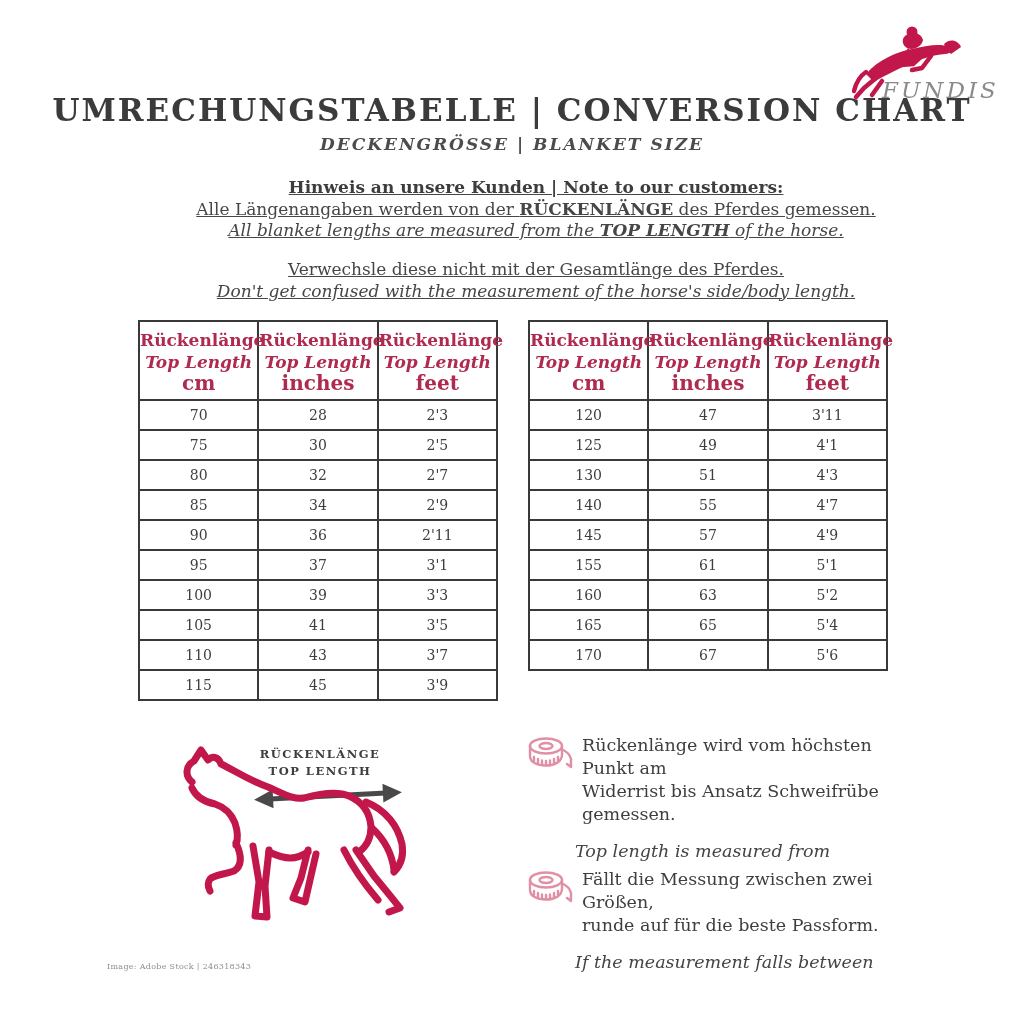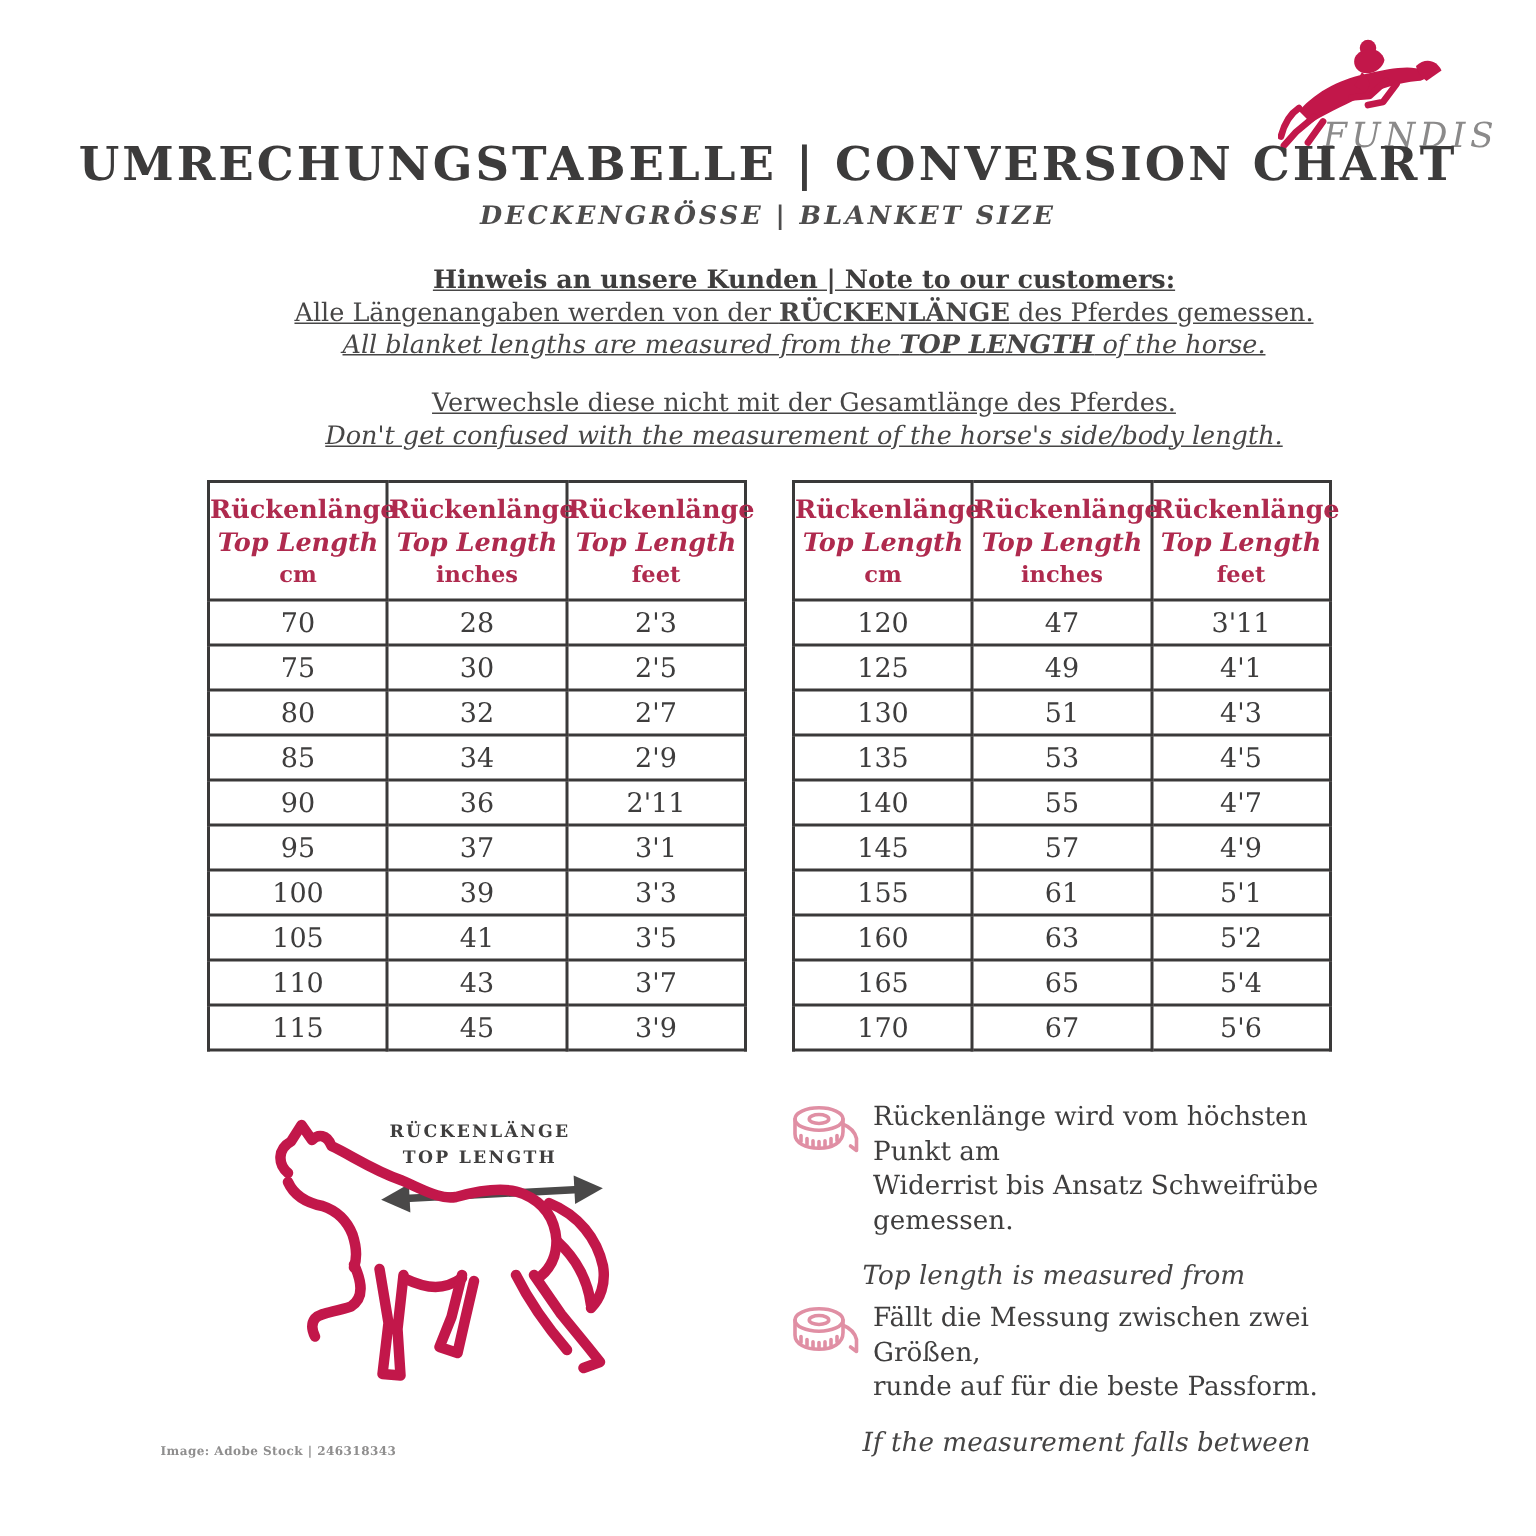--- a/index.html
+++ b/index.html
@@ -42,39 +42,39 @@
     background:#fff;
   }
   .tbl-left  { top:320px; left:138px; }
   .tbl-right { top:320px; left:528px; }
   .size-table th, .size-table td {
     border:2px solid #3a3939;
     text-align:center;
     vertical-align:middle;
   }
   .size-table th { padding:7px 0 5px 0; }
-  .size-table td { height:30px; font-size:18px; color:#3e3d3d; }
+  .size-table td { height:30px; font-size:14px; color:#3e3d3d; }
   .th-line1 { font-size:17px; font-weight:bold; color:#af2a4e; line-height:22px; }
   .th-line2 { font-size:17px; font-weight:bold; font-style:italic; color:#af2a4e; line-height:22px; }
-  .th-line3 { font-size:15px; font-weight:bold; color:#af2a4e; line-height:21px; }
+  .th-line3 { font-size:20px; font-weight:bold; color:#af2a4e; line-height:21px; }
 
   
   .diagram { top:740px; left:150px; width:330px; height:228px; }
   .diagram-label { font-size:11.5px; font-weight:bold; letter-spacing:1.5px; fill:#3f3e3e; }
 
   
   .instructions { top:734px; left:527px; width:380px; font-size:17.5px; line-height:23px; color:#3f3e3e; }
   .instr-row { display:flex; align-items:flex-start; }
   .instr-row .tape { flex:0 0 46px; margin-right:9px; margin-top:2px; }
   .instr-en { margin-left:55px; font-style:italic; color:#454444; }
   .mt14 { margin-top:14px;margin-left:48px; }
   .mt16 { margin-top:5px; }
 
   
-  .credit { top:962px; left:107px; font-size:8px; color:#8f8e8e; letter-spacing:0.3px;font-weight:bold; }
+  .credit { top:962px; left:107px; font-size:8px; color:#8f8e8e; letter-spacing:0.3px; }
 </style>
 </head>
 <body>
 
 <div class="abs logo">
   <svg width="145" height="82" viewBox="0 0 145 82">
     <g fill="#c2174a" stroke="none">
       <path d="M14,50 C26,36 44,28 60,25 C74,22 88,19 97,23 C101,25 99,30 93,30 C81,31 68,35 55,41 C42,47 30,53 22,58 Z"></path>
       <path d="M92,20 C98,14 106,16 109,23 L99,30 C95,27 93,24 92,20 Z"></path>
       <circle cx="60" cy="8" r="5.5"></circle>
@@ -208,25 +208,20 @@
       </tr>
       <tr>
         <td>125</td>
         <td>49</td>
         <td>4'1</td>
       </tr>
       <tr>
         <td>130</td>
         <td>51</td>
         <td>4'3</td>
-      </tr>
-      <tr>
-        <td>135</td>
-        <td>53</td>
-        <td>4'5</td>
       </tr>
       <tr>
         <td>140</td>
         <td>55</td>
         <td>4'7</td>
       </tr>
       <tr>
         <td>145</td>
         <td>57</td>
         <td>4'9</td>

